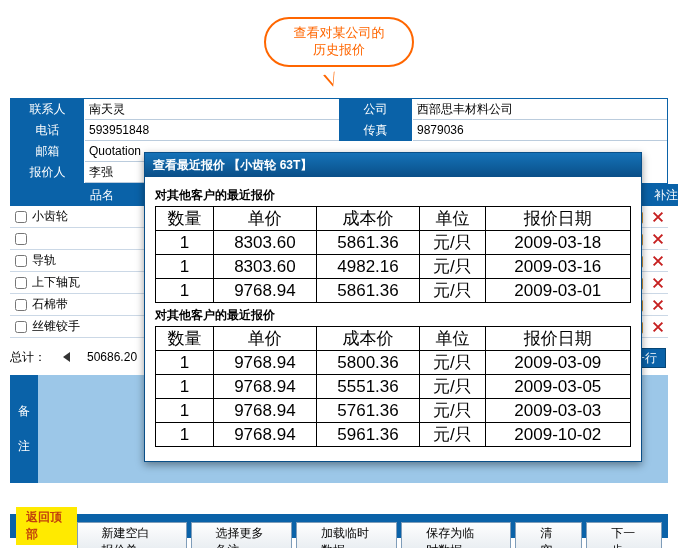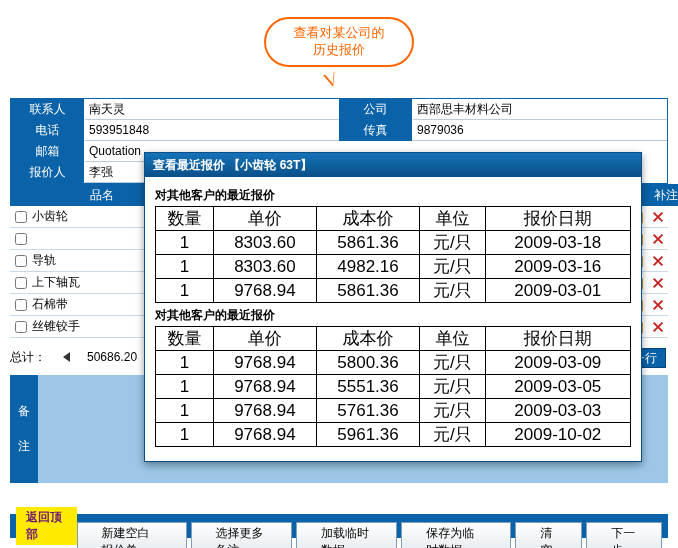--- a/index.html
+++ b/index.html
@@ -27,21 +27,21 @@
   .total-row{position:absolute;top:348px;left:10px;display:flex;align-items:center;font-size:12px;gap:17px;}
   .tri{width:0;height:0;border-top:5px solid transparent;border-bottom:5px solid transparent;}
   .tri-l{border-right:7px solid #333;}
   .tri-r{border-left:7px solid #333;}
   .unit-sel{border:1px solid #888;height:18px;padding:0 16px 0 4px;position:relative;background:#fff;display:flex;align-items:center;}
   .unit-sel:after{content:"";position:absolute;right:3px;top:5px;width:0;height:0;border-left:4px solid transparent;border-right:4px solid transparent;border-top:6px solid #333;}
   .btn-sm{position:absolute;top:348px;height:20px;background:#0a62a8;color:#fff;border:1px solid #064575;font-size:12px;padding:0 8px;line-height:18px;}
   .note-area{position:absolute;top:375px;left:10px;right:10px;height:108px;background:#9cc7e8;display:flex;}
   .note-label{width:28px;background:#0a62a8;color:#fff;display:flex;flex-direction:column;align-items:center;justify-content:center;font-size:12px;gap:18px;}
   .footer{position:absolute;bottom:10px;left:10px;right:10px;height:24px;background:#0a62a8;display:flex;align-items:center;justify-content:space-between;padding:0 6px;}
-  .back-top{background:#ffea00;color:#701a75;font-size:12px;padding:2px 10px;font-weight:bold;}
+  .back-top{background:#ffea00;color:#c2410c;font-size:12px;padding:2px 10px;font-weight:bold;}
   .f-btns{display:flex;gap:4px;}
   .f-btn{background:linear-gradient(#fefefe,#dfe6ec);border:1px solid #7f9db9;font-size:12px;padding:2px 24px;color:#000;margin-top:32px;}
   .dialog{position:absolute;top:152px;left:144px;width:498px;background:#fff;border:1px solid #0a4f88;box-shadow:0 3px 8px rgba(0,0,0,.4);}
   .dlg-title{height:24px;background:linear-gradient(#1572b8,#0a4f88);color:#fff;font-size:12px;font-weight:bold;line-height:24px;padding-left:8px;}
   .dlg-body{padding:6px 10px 14px;font-size:12px;}
   .sect{font-weight:bold;margin:4px 0 2px;}
   .dlg-table{width:100%;border-collapse:collapse;font-size:17px;}
   .dlg-table th,.dlg-table td{border:1px solid #000;text-align:center;height:18px;font-weight:normal;}
   .dlg-table th{background:#fff;}
   .ann{position:absolute;right:-4px;height:22px;background:#0a62a8;color:#fff;font-size:12px;line-height:22px;padding:0 4px;}

